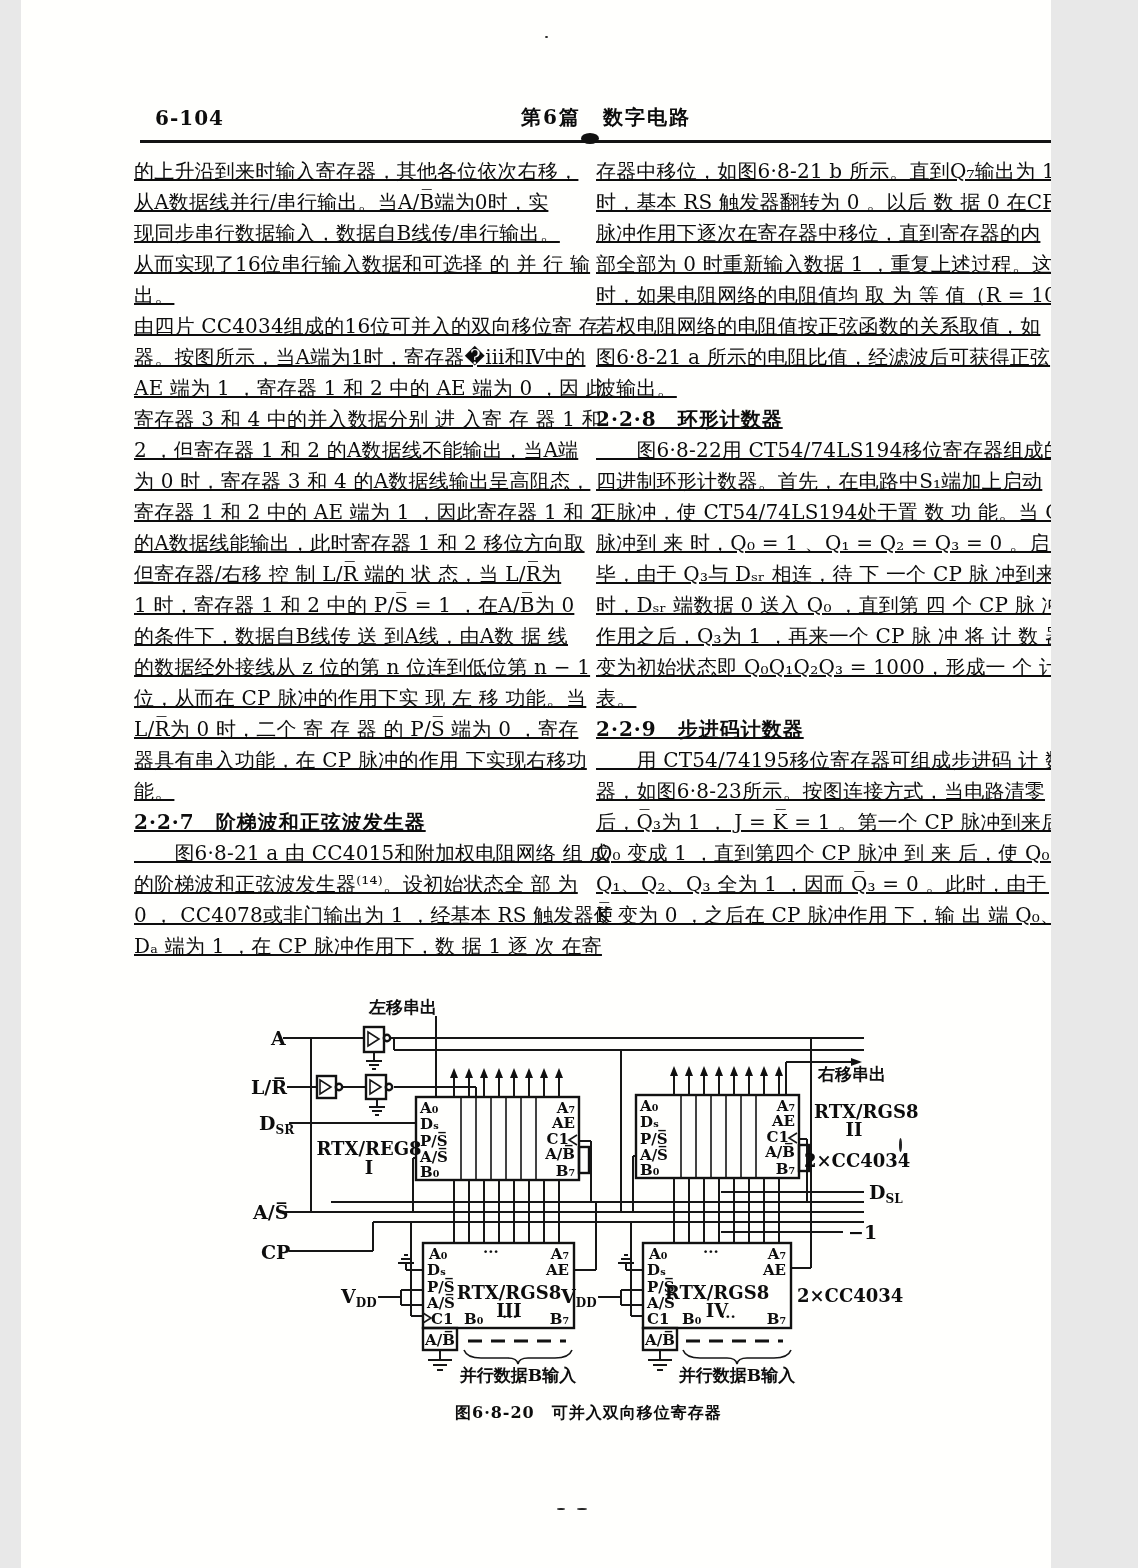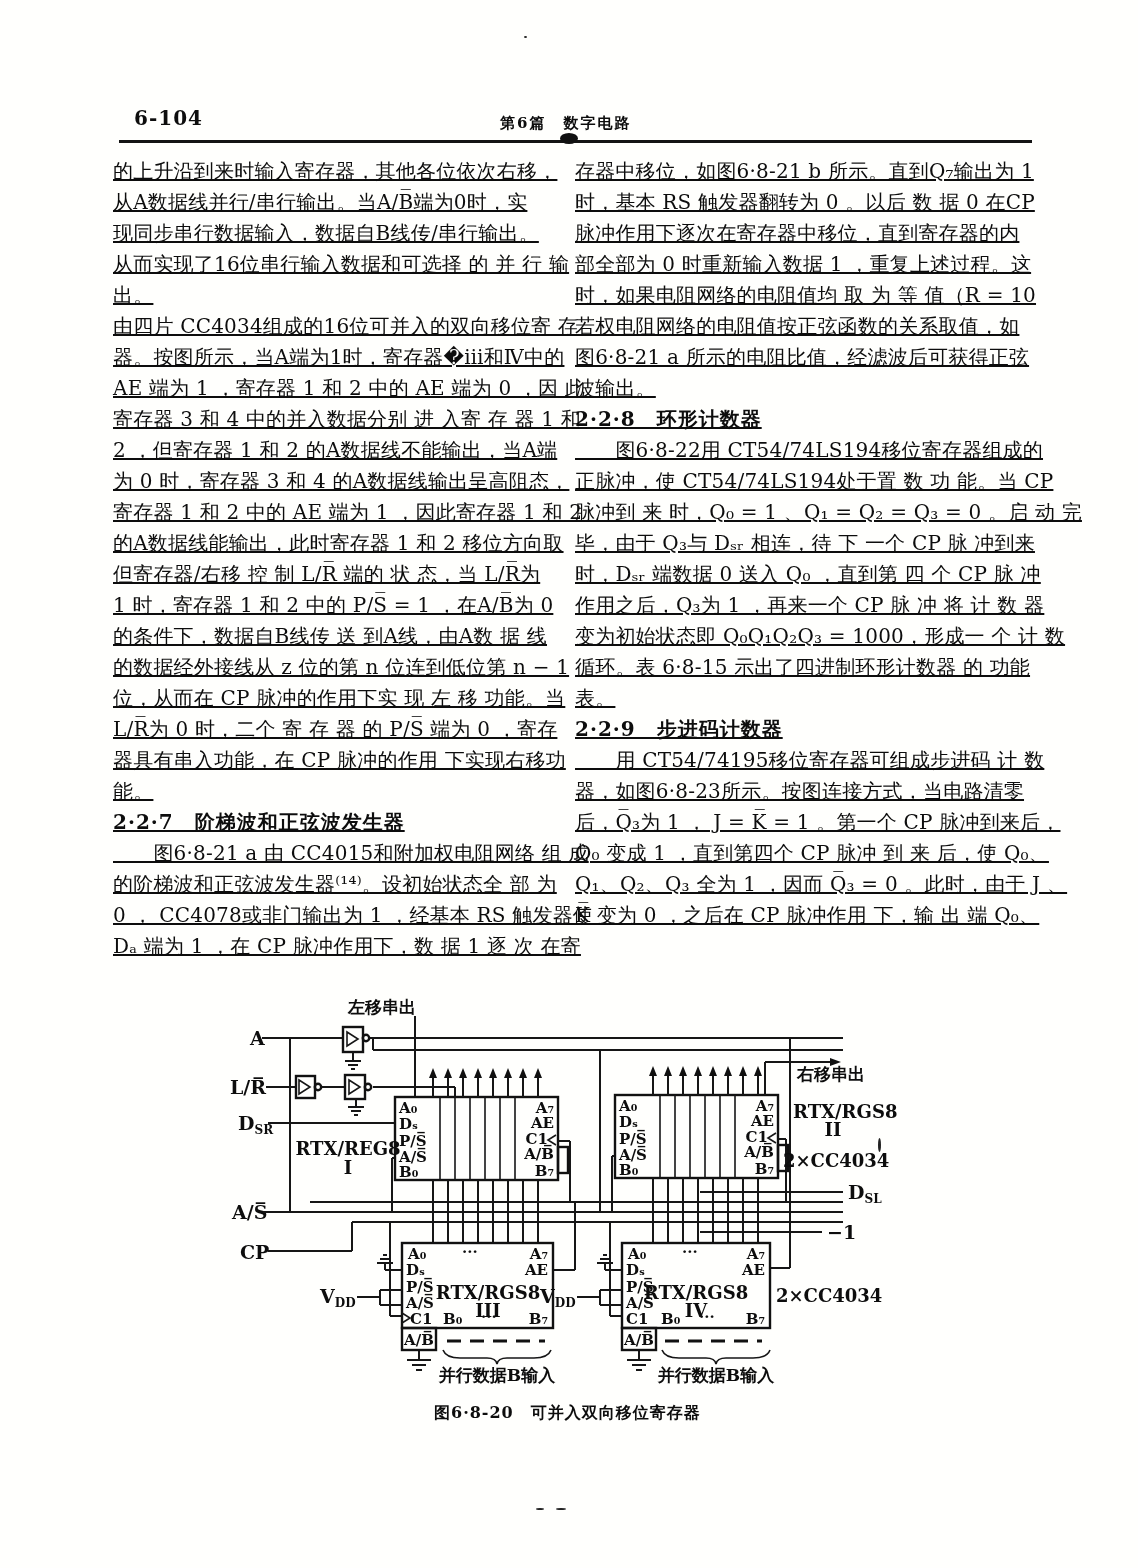--- a/index.html
+++ b/index.html
@@ -1,19 +1,19 @@
 <!DOCTYPE html>
 <html><head>
 <meta charset="utf-8">
 <style>
   html,body{margin:0;padding:0;background:#e8e8e8;}
-  .page{position:relative;width:1138px;height:1568px;background:#fffffd;overflow:hidden;
-        font-family:"DejaVu Serif","Liberation Serif",serif;color:#0d0d0d;}
+  .page{position:relative;width:1030px;height:1568px;background:#fffffd;overflow:hidden;
+        font-family:"DejaVu Serif","Liberation Serif",serif;color:#0d0d0d;margin-left:21px;}
   .hdr-num{position:absolute;left:134px;top:106px;font-size:20px;font-weight:bold;letter-spacing:1px;}
-  .hdr-title{position:absolute;left:500px;top:114px;font-size:15px;font-weight:bold;letter-spacing:2px;}
+  .hdr-title{position:absolute;left:500px;top:104px;font-size:20px;font-weight:bold;letter-spacing:2px;}
   .hdr-rule{position:absolute;left:119px;top:140px;width:913px;height:3px;background:#141414;}
   .hdr-blob{position:absolute;left:560px;top:133px;width:18px;height:11px;background:#111;border-radius:50%;}
   .col{position:absolute;top:156px;text-decoration:underline;}
   .col-left{left:113px;width:438px;}
   .col-right{left:575px;width:450px;}
   .line{height:31px;line-height:31px;font-size:20px;letter-spacing:0.2px;white-space:nowrap;}
   .line.h{font-weight:bold;letter-spacing:1px;}
   .caption{position:absolute;left:434px;top:1403px;font-size:16px;font-weight:bold;letter-spacing:1px;}
   .speck{position:absolute;background:#222;border-radius:50%;}
   svg text{font-family:"DejaVu Serif","Liberation Serif",serif;fill:#0d0d0d;stroke:none;}
@@ -70,27 +70,27 @@
     <div class="line">存器中移位，如图6·8-21 b 所示。直到Q₇输出为 1</div>
     <div class="line">时，基本 RS 触发器翻转为 0 。以后 数 据 0 在CP</div>
     <div class="line">脉冲作用下逐次在寄存器中移位，直到寄存器的内</div>
     <div class="line">部全部为 0 时重新输入数据 1 ，重复上述过程。这</div>
     <div class="line">时，如果电阻网络的电阻值均 取 为 等 值（R = 10</div>
     <div class="line">若权电阻网络的电阻值按正弦函数的关系取值，如</div>
     <div class="line">图6·8-21 a 所示的电阻比值，经滤波后可获得正弦</div>
     <div class="line">波输出。</div>
     <div class="line h">2·2·8　环形计数器</div>
     <div class="line">　　图6·8-22用 CT54/74LS194移位寄存器组成的</div>
+    <div class="line">四进制环形计数器。首先，在电路中S₁端加上启动</div>
     <div class="line">正脉冲，使 CT54/74LS194处于置 数 功 能。当 CP</div>
     <div class="line">脉冲到 来 时，Q₀ = 1 、Q₁ = Q₂ = Q₃ = 0 。启 动 完</div>
     <div class="line">毕，由于 Q₃与 Dₛᵣ 相连，待 下 一个 CP 脉 冲到来</div>
     <div class="line">时，Dₛᵣ 端数据 0 送入 Q₀ ，直到第 四 个 CP 脉 冲</div>
     <div class="line">作用之后，Q₃为 1 ，再来一个 CP 脉 冲 将 计 数 器</div>
     <div class="line">变为初始状态即 Q₀Q₁Q₂Q₃ = 1000，形成一 个 计 数</div>
-    <div class="line">循环。表 6·8-15 示出了四进制环形计数器 的 功能</div>
     <div class="line">表。</div>
     <div class="line h">2·2·9　步进码计数器</div>
     <div class="line">　　用 CT54/74195移位寄存器可组成步进码 计 数</div>
     <div class="line">器，如图6·8-23所示。按图连接方式，当电路清零</div>
     <div class="line">后，Q̅₃为 1 ， J = K̅ = 1 。第一个 CP 脉冲到来后，</div>
     <div class="line">Q₀ 变成 1 ，直到第四个 CP 脉冲 到 来 后，使 Q₀、</div>
     <div class="line">Q₁、Q₂、Q₃ 全为 1 ，因而 Q̅₃ = 0 。此时，由于 J 、</div>
     <div class="line">K̅ 变为 0 ，之后在 CP 脉冲作用 下，输 出 端 Q₀、</div>
   </div>
 

